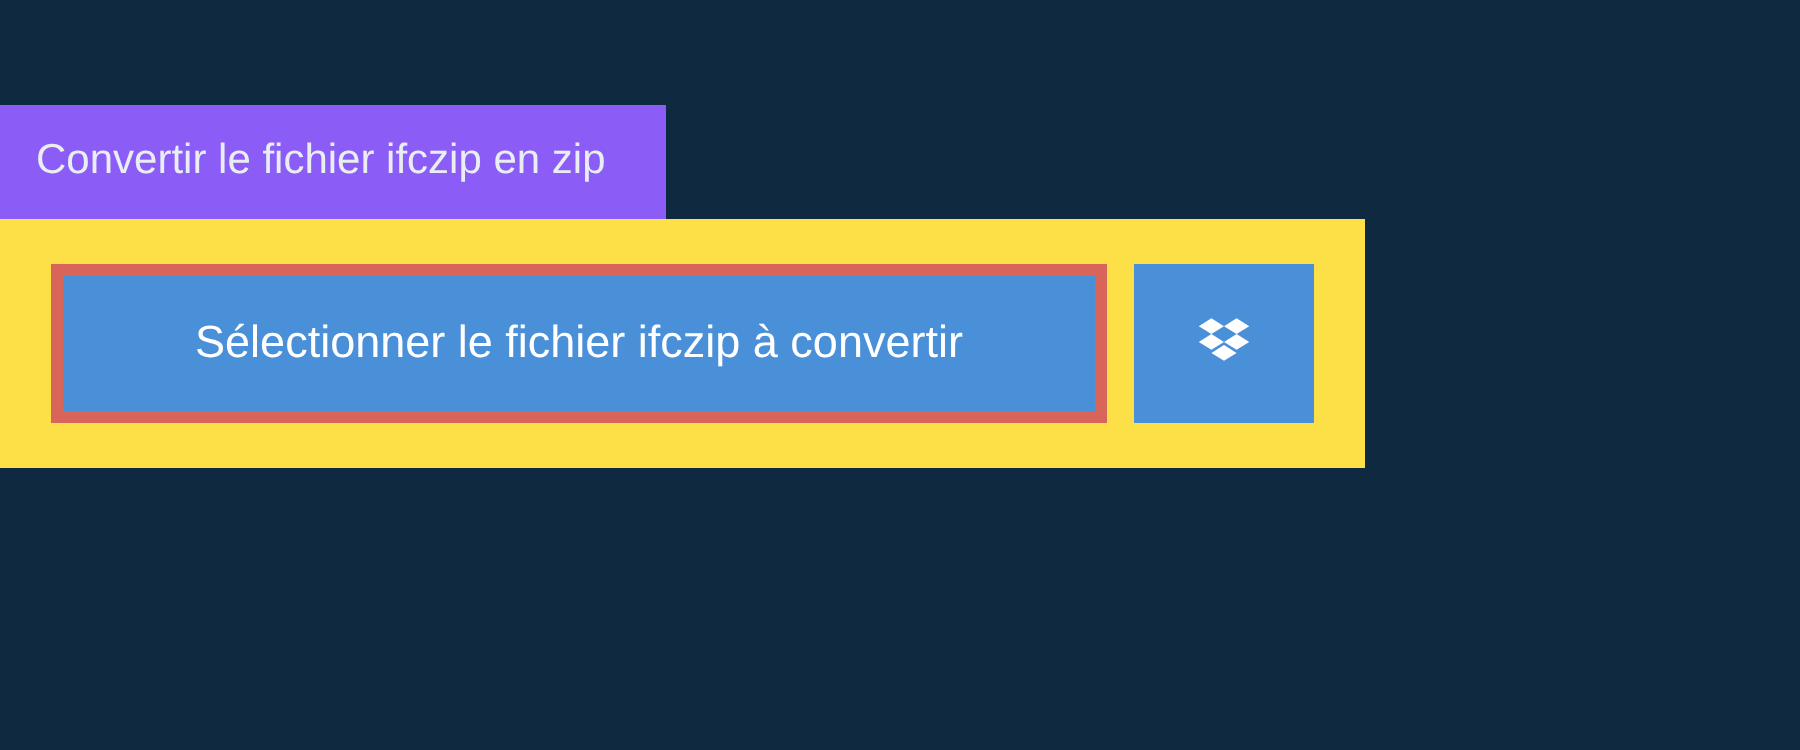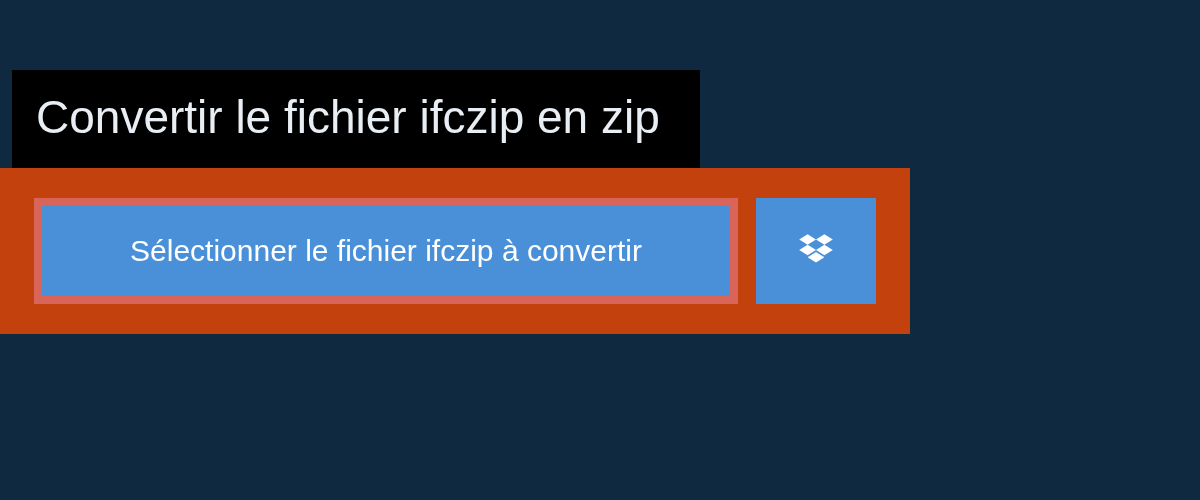--- a/index.html
+++ b/index.html
@@ -11,30 +11,30 @@
       background: #0f2940;
       font-family: -apple-system, BlinkMacSystemFont, 'Segoe UI', Arial, sans-serif;
       width: 1200px;
       height: 500px;
       overflow: hidden;
     }
     .container {
       padding: 70px 0 0 0;
     }
     .title-tab {
-      background: #000000;
+      background: #8b5cf6;
       display: inline-block;
       padding: 20px 40px 24px 24px;
       color: #e8eef3;
-      font-size: 46px;
+      font-size: 28px;
       font-weight: 300;
-      margin-left: 12px;
+      margin-left: 0;
     }
     .panel {
-      background: #c2410c;
+      background: #fde047;
       padding: 30px 34px;
       display: flex;
       gap: 18px;
       align-items: stretch;
       width: 910px;
     }
     .select-button {
       flex: 1;
       background: #4a90d9;
       border: 8px solid #d96459;

